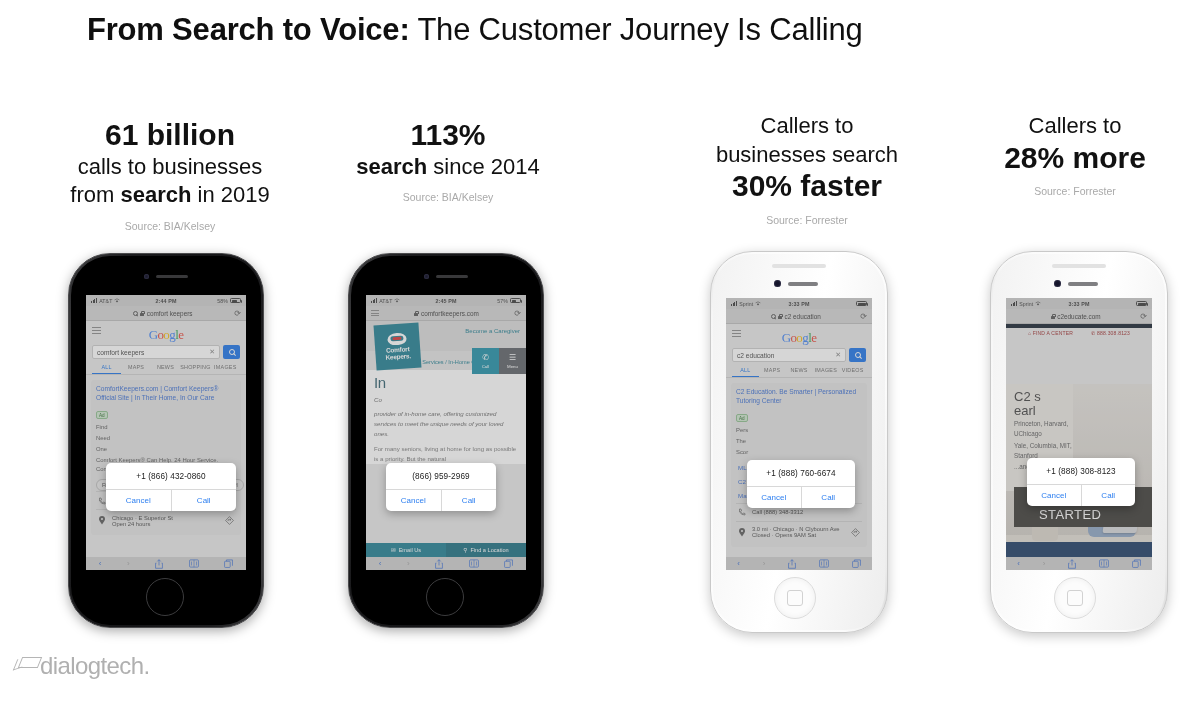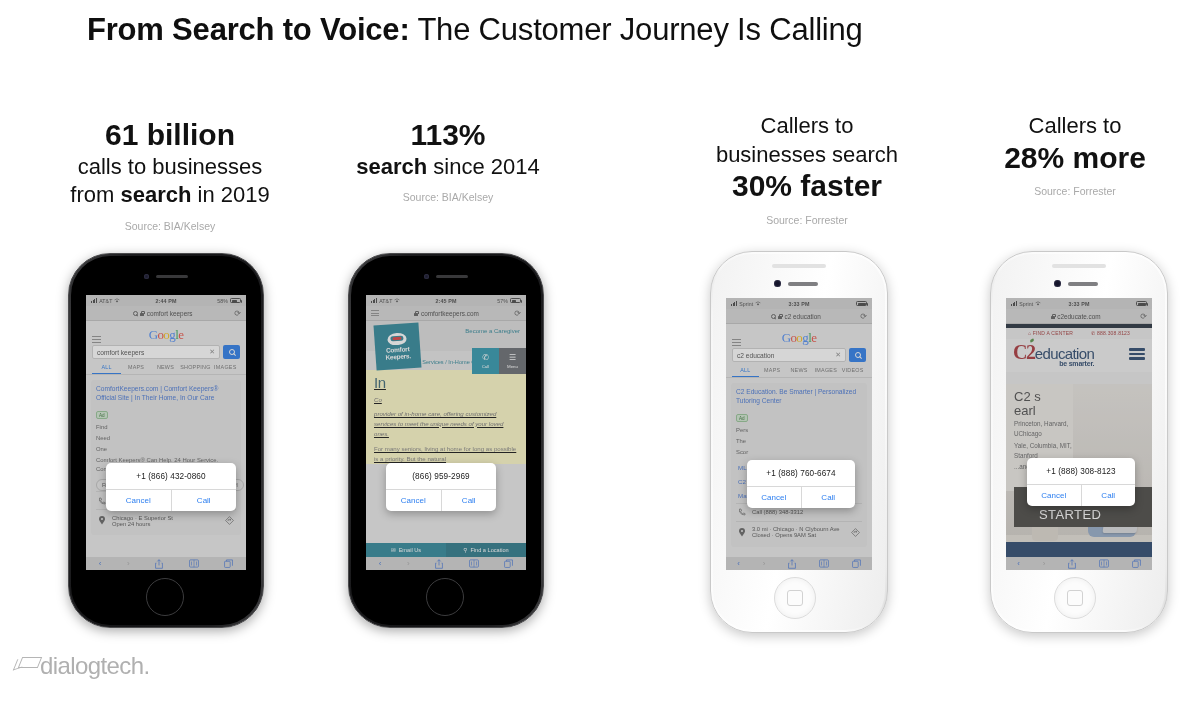--- a/index.html
+++ b/index.html
@@ -112,21 +112,21 @@
   .urlbar .hamb { width:8px; display:flex; flex-direction:column; gap:1.2px; }
   .urlbar .hamb span{display:block;height:1px;background:#8a8a8a;}
   .lock { width:4px; height:5px; position:relative; }
   .lock::before{content:"";position:absolute;left:0;bottom:0;width:4px;height:2.8px;background:#555;border-radius:0.6px;}
   .lock::after{content:"";position:absolute;left:1px;top:0;width:2px;height:2.6px;border:0.7px solid #555;border-bottom:none;border-radius:1.2px 1.2px 0 0;}
   .mag { width:5px; height:5px; border:0.9px solid #555; border-radius:50%; position:relative; }
   .mag::after{content:"";position:absolute;right:-2px;bottom:-1.2px;width:2.4px;height:0.9px;background:#555;transform:rotate(45deg);}
 
   
   .serp { position:absolute; left:0; right:0; bottom:0; background:#e9e9e9; }
-  .serp-head { display:flex; align-items:flex-end; padding:6px 6px 2px; }
+  .serp-head { display:flex; align-items:flex-start; padding:6px 6px 2px; }
   .serp-head .menu { width:9px; display:flex; flex-direction:column; gap:1.6px; }
   .serp-head .menu span{height:1.3px;background:#8a8a8a;display:block;}
   .glogo { flex:1; text-align:center; font-size:13px; font-weight:500; letter-spacing:-0.6px; font-family:"Liberation Serif", serif;}
   .glogo .g1{color:#4285F4}.glogo .g2{color:#EA4335}.glogo .g3{color:#FBBC05}
   .glogo .g4{color:#4285F4}.glogo .g5{color:#34A853}.glogo .g6{color:#EA4335}
   .searchrow { display:flex; align-items:center; padding:0 6px; gap:3px; }
   .searchbox {
     flex:1; height:14px; background:#fff; border:0.8px solid #ccc; border-radius:2px;
     display:flex; align-items:center; padding:0 4px; font-size:6.6px; color:#444;
   }
@@ -161,21 +161,21 @@
   .ck-tile .t1{font-size:6.4px;font-weight:700;line-height:1.05;letter-spacing:-0.2px;}
   .ck-tile .t2{font-size:6.4px;font-weight:700;line-height:1.05;letter-spacing:-0.2px;}
   .ck-caregiver { position:absolute; right:6px; top:7px; font-size:6px; color:#1f7f93; }
   .ck-actions { position:absolute; right:0; top:27px; display:flex; }
   .ck-act { width:27px; height:26px; display:flex; flex-direction:column; align-items:center;
             justify-content:center; gap:2px; color:#fff; font-size:4.4px; }
   .ck-act.call { background:#1f90a8; }
   .ck-act.menu { background:#5c6166; }
   .ck-act .ic { font-size:8px; line-height:1; }
   .ck-crumb { text-align:center; font-size:5.6px; color:#1f7f93; padding:8px 0 5px; background:#e4e4e4;}
-  .ck-body { background:#fef9c3; padding:4px 8px 0;text-decoration:underline; }
+  .ck-body { background:#ffffff; padding:4px 8px 0; }
   .ck-h1 { font-size:15px; color:#2f5f6e; font-weight:400; letter-spacing:-0.3px;}
   .ck-p { font-size:6.1px; color:#6b6b6b; font-style:italic; line-height:1.62; margin-top:4px; }
   .ck-p2 { font-size:6.1px; color:#7a7a7a; line-height:1.62; margin-top:6px; }
   .ck-foot { position:absolute; left:0; right:0; display:flex; }
   .ck-foot div{flex:1;background:#1f7f93;color:#fff;font-size:5.6px;display:flex;align-items:center;
                justify-content:center;gap:3px;height:14px;}
   .ck-foot div.b2{background:#1b6f82;}
 
   
   .c2-bar { height:3.5px; background:#15202e; }
@@ -684,34 +684,20 @@
         </div>
         <div class="reload">⟳</div>
       </div>
 
       <div style="position:absolute; left:0; right:0; top:26px; bottom:13px; background:#e9e9e9; overflow:hidden;">
         <div class="c2-bar"></div>
         <div class="c2-util">
           <span>⌂ <span>FIND A CENTER</span></span>
           <span>✆ <span>888.308.8123</span></span>
         </div>
-        <div class="c2-head">
-          <div class="c2-logo">
-            <span class="c2"><span>C2</span><span class="leaf"></span></span>
-            <span style="display:flex;flex-direction:column;line-height:1;">
-              <span class="edu">education</span>
-              <span class="sm" style="align-self:flex-end;margin-top:-1px;">be smarter.</span>
-            </span>
-          </div>
-          <div class="c2-burger">
-              <span></span>
-              <span></span>
-              <span></span>
-            </div>
-        </div>
         <div class="c2-hero" style="position:absolute; left:0; right:0; top:60px; bottom:0;">
           <div class="room"></div>
           <div class="wall"></div>
           <div class="rug"></div>
           <div class="plant"></div>
           <div class="person">
             <div class="head"></div>
             <div class="face"></div>
             <div class="torso"></div>
             <div class="arm"></div>

